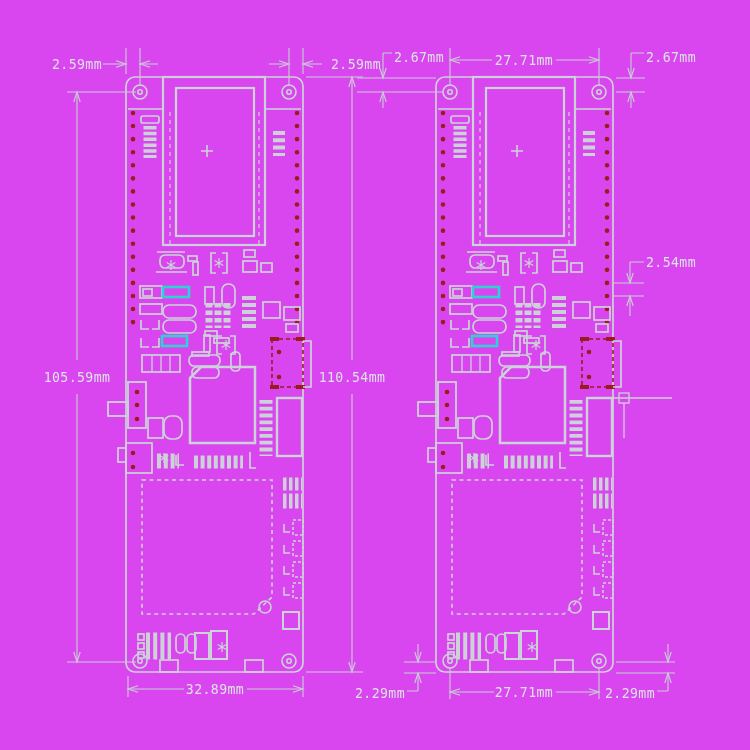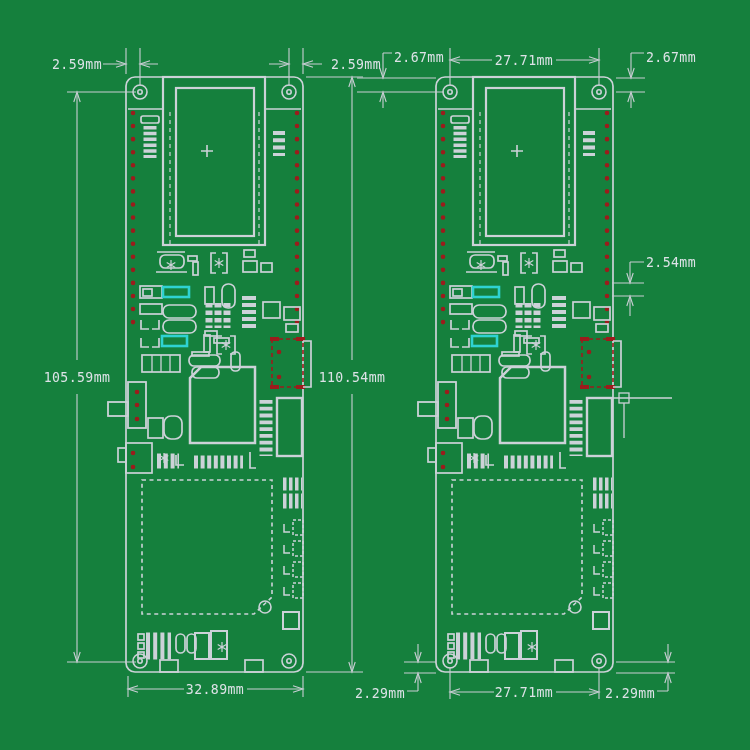--- a/index.html
+++ b/index.html
@@ -1,18 +1,18 @@
 <!DOCTYPE html>
 <html><head>
 <meta charset="utf-8">
 <style>
   html,body{margin:0;padding:0;background:#10151c;}
   .stage{
     width:750px;height:750px;
-    background:#15803d;
+    background:#d946ef;
     position:relative;overflow:hidden;
     font-family:"DejaVu Sans Mono", monospace;
   }
   svg{display:block}
   text{
     font-family:"DejaVu Sans Mono", monospace;
     font-size:13.2px;
     letter-spacing:0.4px;
     fill:#dde2e7;
   }

